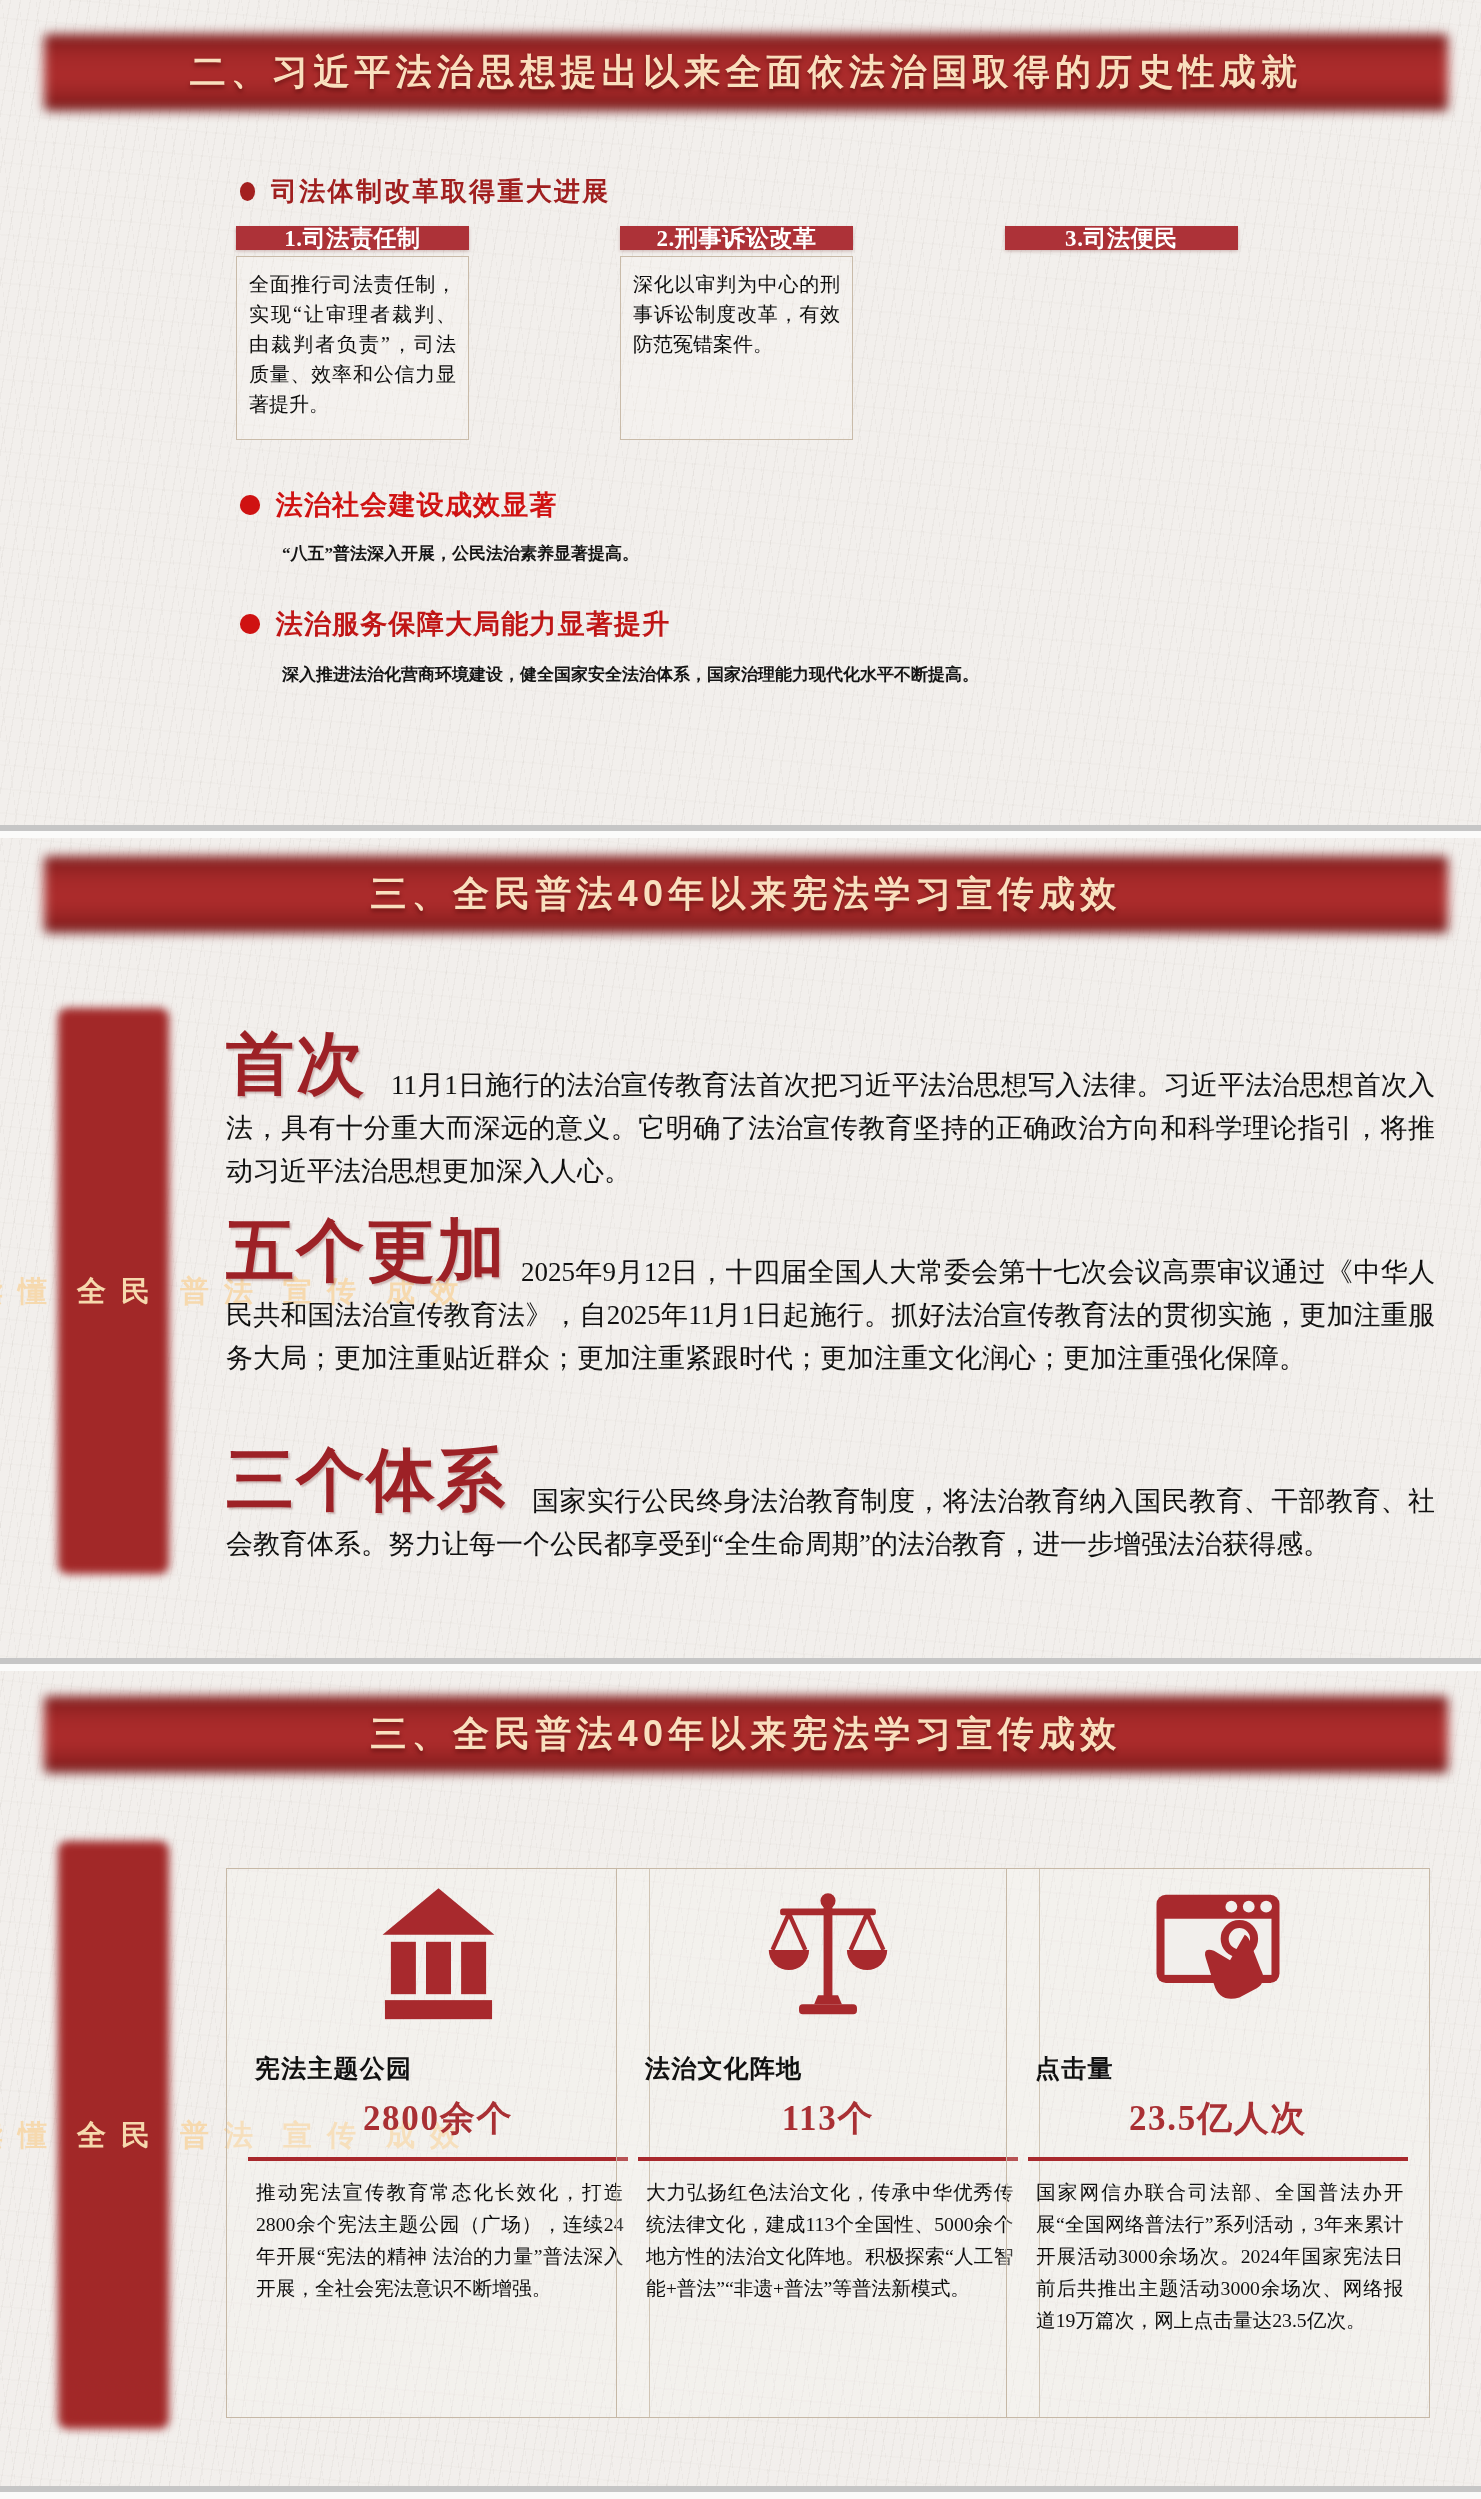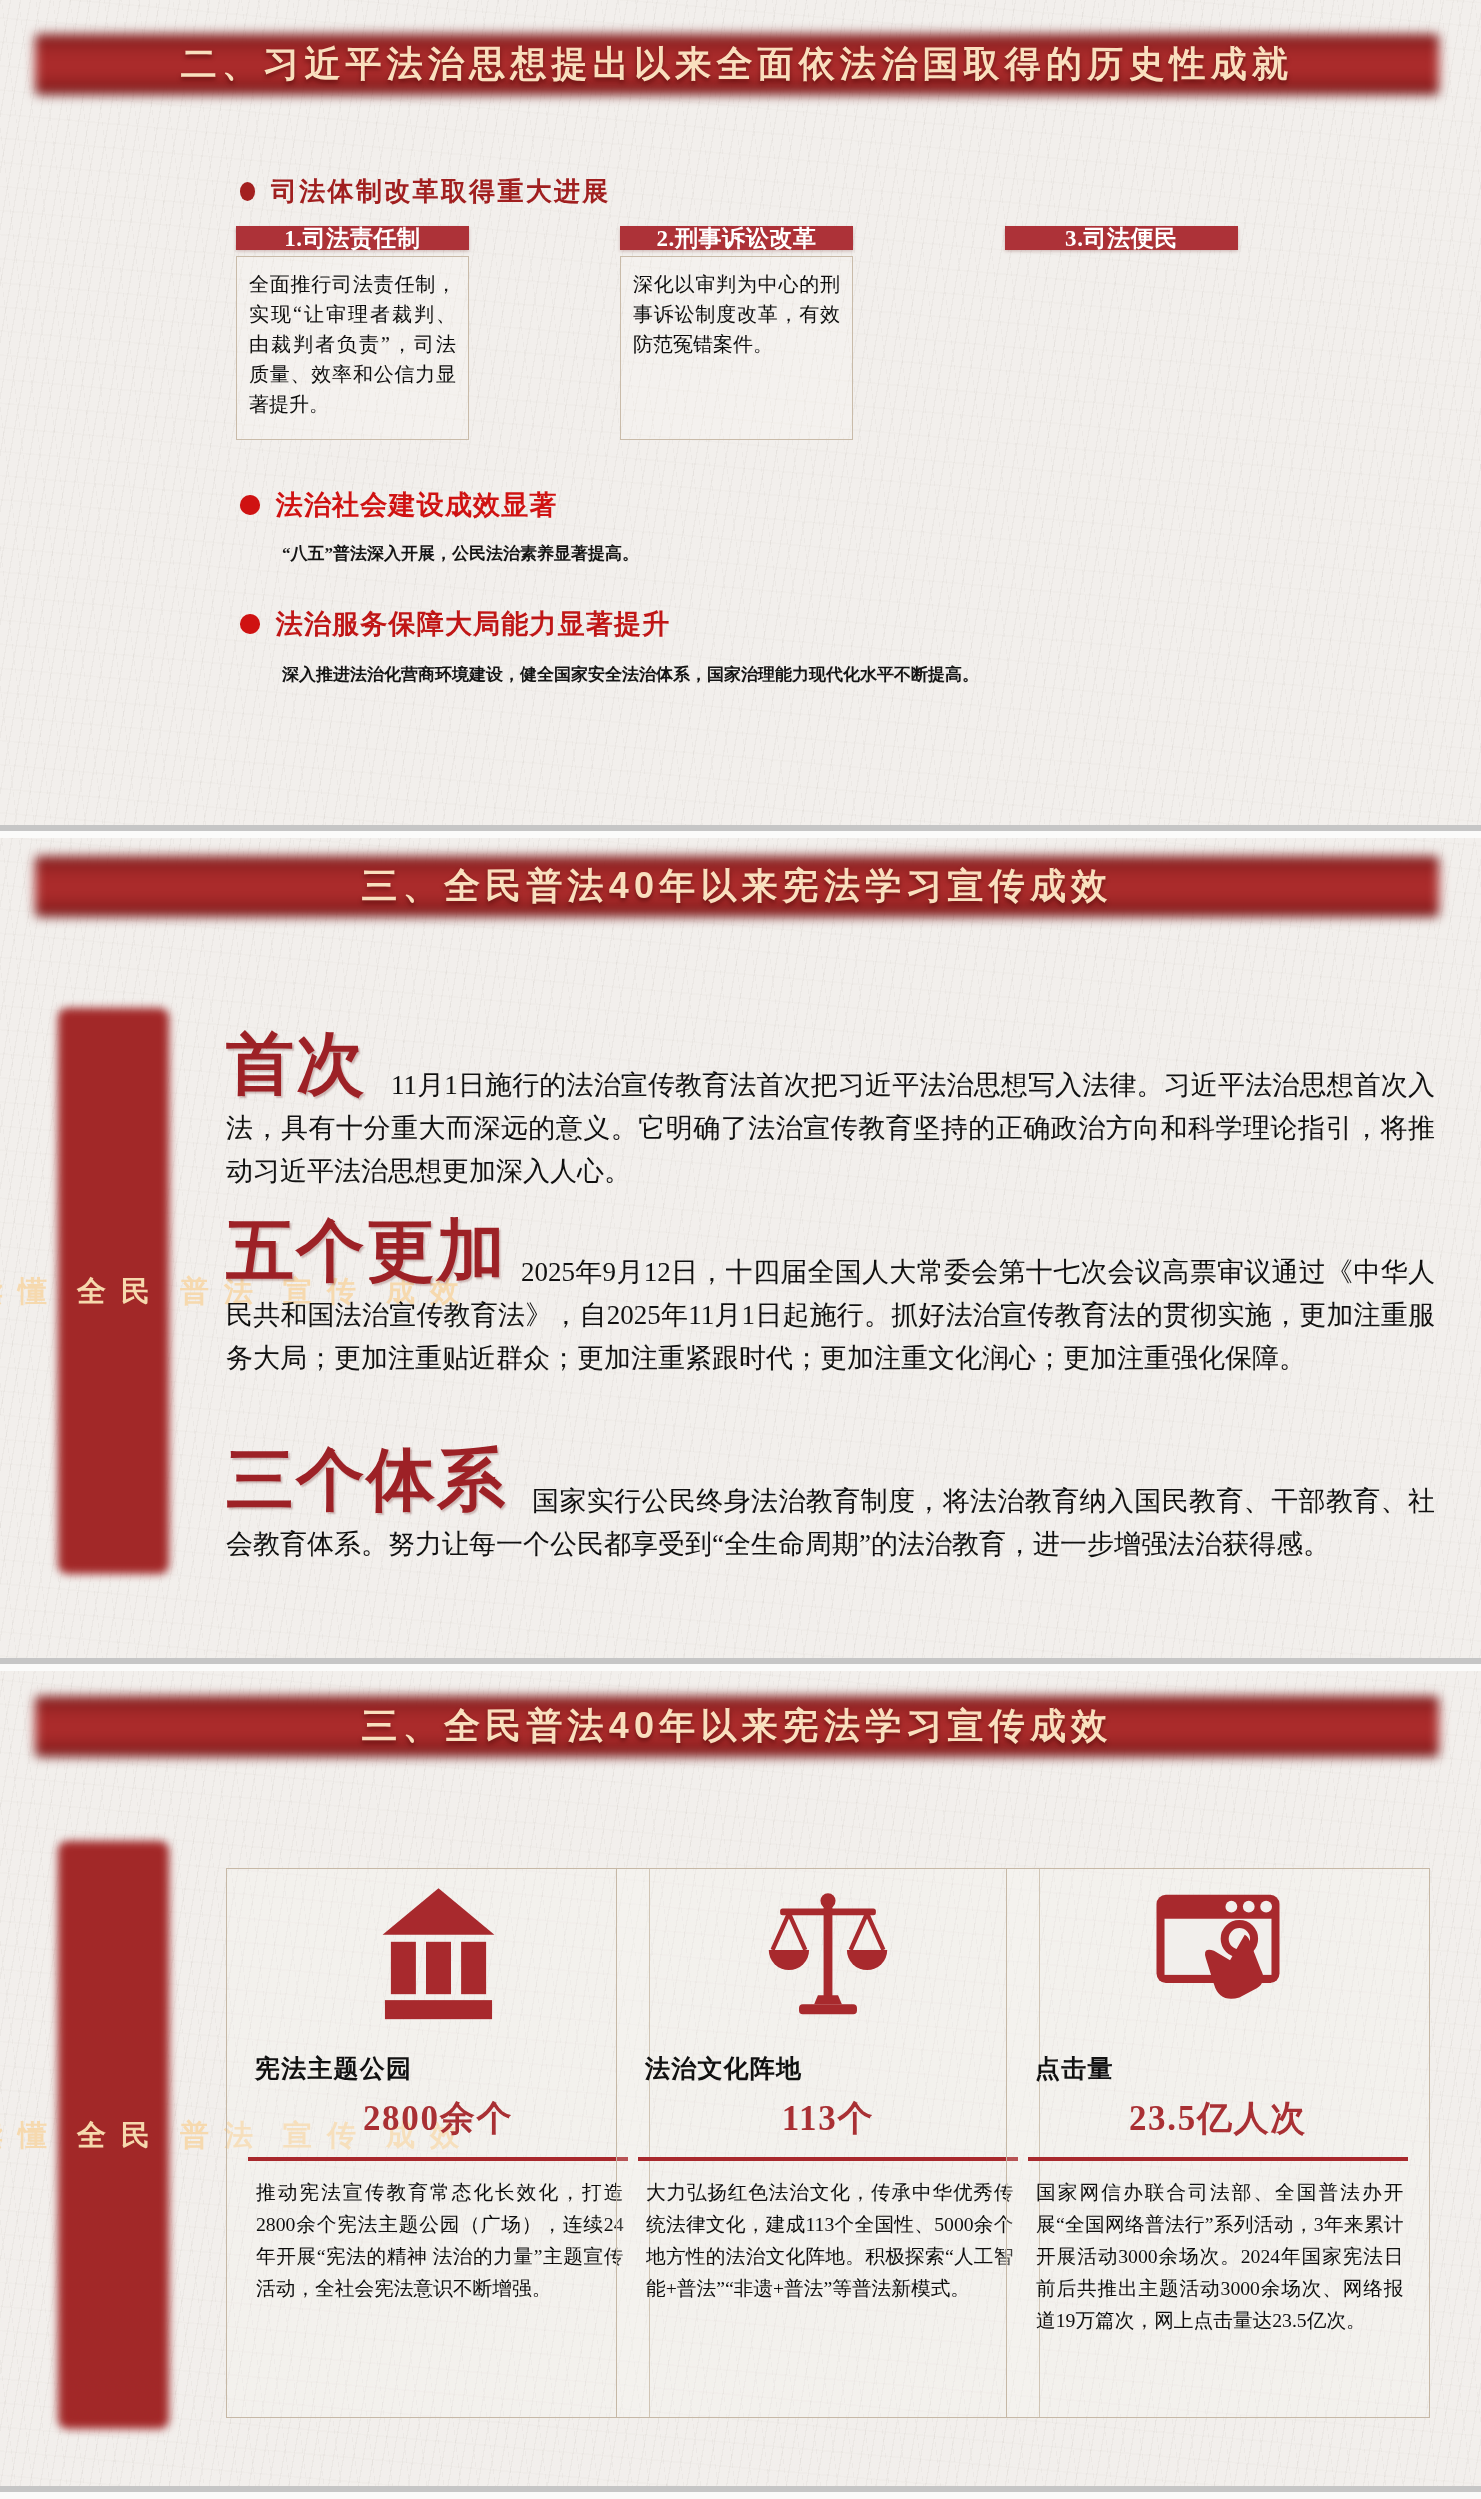--- a/index.html
+++ b/index.html
@@ -13,21 +13,21 @@
     height:2500px;
     overflow:hidden;
     background-color:#f2efec;
     background-image:
       repeating-linear-gradient(100deg, rgba(150,140,130,0.07) 0 1.2px, rgba(0,0,0,0) 1.2px 9.8px),
       repeating-linear-gradient(83deg, rgba(120,110,100,0.05) 0 0.6px, rgba(0,0,0,0) 0.6px 17px),
       repeating-linear-gradient(5deg, rgba(190,182,172,0.05) 0 1.7px, rgba(0,0,0,0) 1.7px 24px);
   }
 
   
-  .banner{position:absolute;left:34px;width:1406px;height:68px;}
+  .banner{position:absolute;left:43px;width:1406px;height:84px;}
   .banner .banner-bg{
     position:absolute;inset:3.5px 1.2px;
     background:linear-gradient(180deg,#7d1c1c 0%,#a62929 30%,#ad2c2c 58%,#972323 82%,#6f1818 100%);
     filter:blur(5.2px);
     border-radius:4.6px;
   }
   .banner .banner-title{
     position:relative;margin:0;height:100%;
     display:flex;align-items:center;justify-content:center;
     font-family:"Liberation Sans","DejaVu Sans",sans-serif;
@@ -222,21 +222,21 @@
           <polygon points="50,1 3,40 97,40" fill="#a8292d"></polygon>
           <rect x="10" y="46" width="21" height="44" fill="#a8292d"></rect>
           <rect x="39.5" y="46" width="21" height="44" fill="#a8292d"></rect>
           <rect x="69" y="46" width="21" height="44" fill="#a8292d"></rect>
           <rect x="5" y="95" width="90" height="16" fill="#a8292d"></rect>
         </svg>
       </div>
       <div class="card-title">宪法主题公园</div>
       <div class="card-number">2800余个</div>
       <div class="underline"></div>
-      <p class="card-body">推动宪法宣传教育常态化长效化，打造2800余个宪法主题公园（广场），连续24年开展“宪法的精神 法治的力量”主题宣传活动，全社会宪法意识不断增强。</p>
+      <p class="card-body">推动宪法宣传教育常态化长效化，打造2800余个宪法主题公园（广场），连续24年开展“宪法的精神 法治的力量”普法深入开展，全社会宪法意识不断增强。</p>
     </div>
 
     <div class="card" style="left:616px;">
       <div class="icon-wrap">
         <svg width="126" height="126" viewBox="0 0 100 100" aria-hidden="true">
           <circle cx="50" cy="7" r="6" fill="#a8292d"></circle>
           <rect x="46.5" y="9" width="7" height="74" fill="#a8292d"></rect>
           <rect x="12" y="13" width="76" height="5.5" rx="2" fill="#a8292d"></rect>
           <path d="M19 17 L6 46 M19 17 L32 46" stroke="#a8292d" stroke-width="3.4" fill="none"></path>
           <path d="M81 17 L68 46 M81 17 L94 46" stroke="#a8292d" stroke-width="3.4" fill="none"></path>

